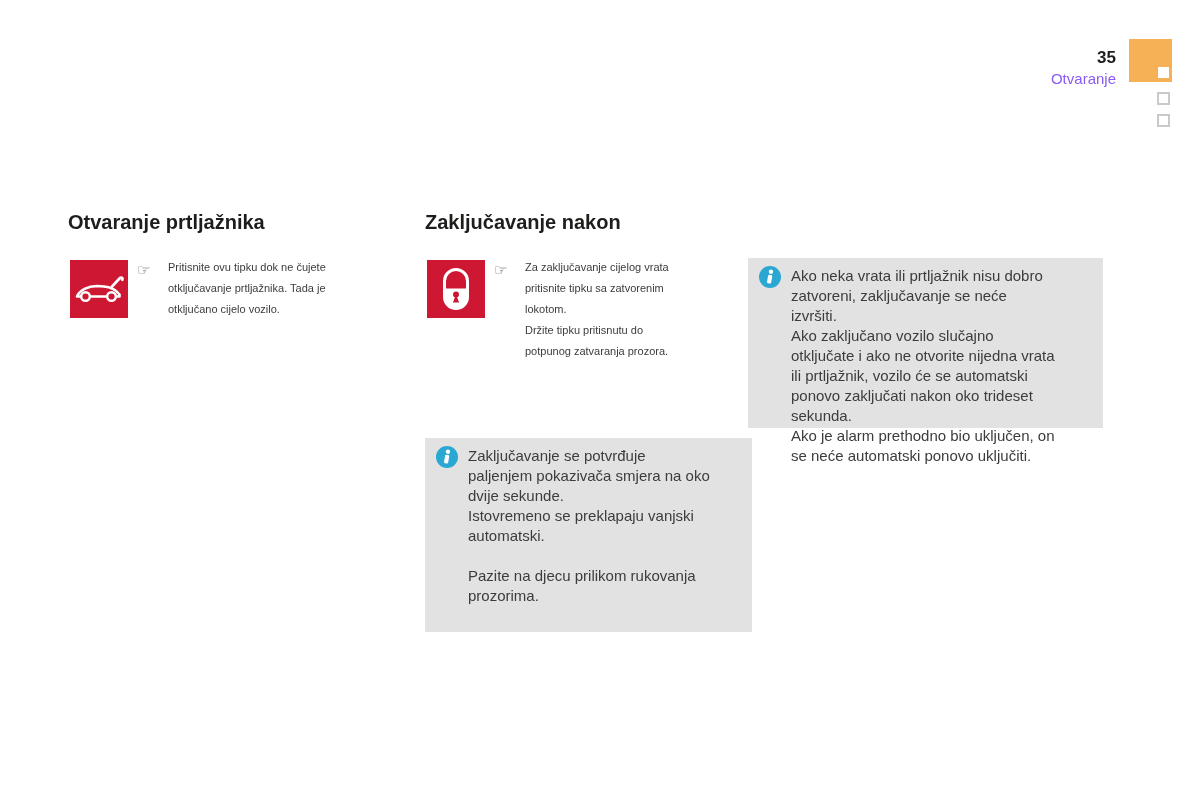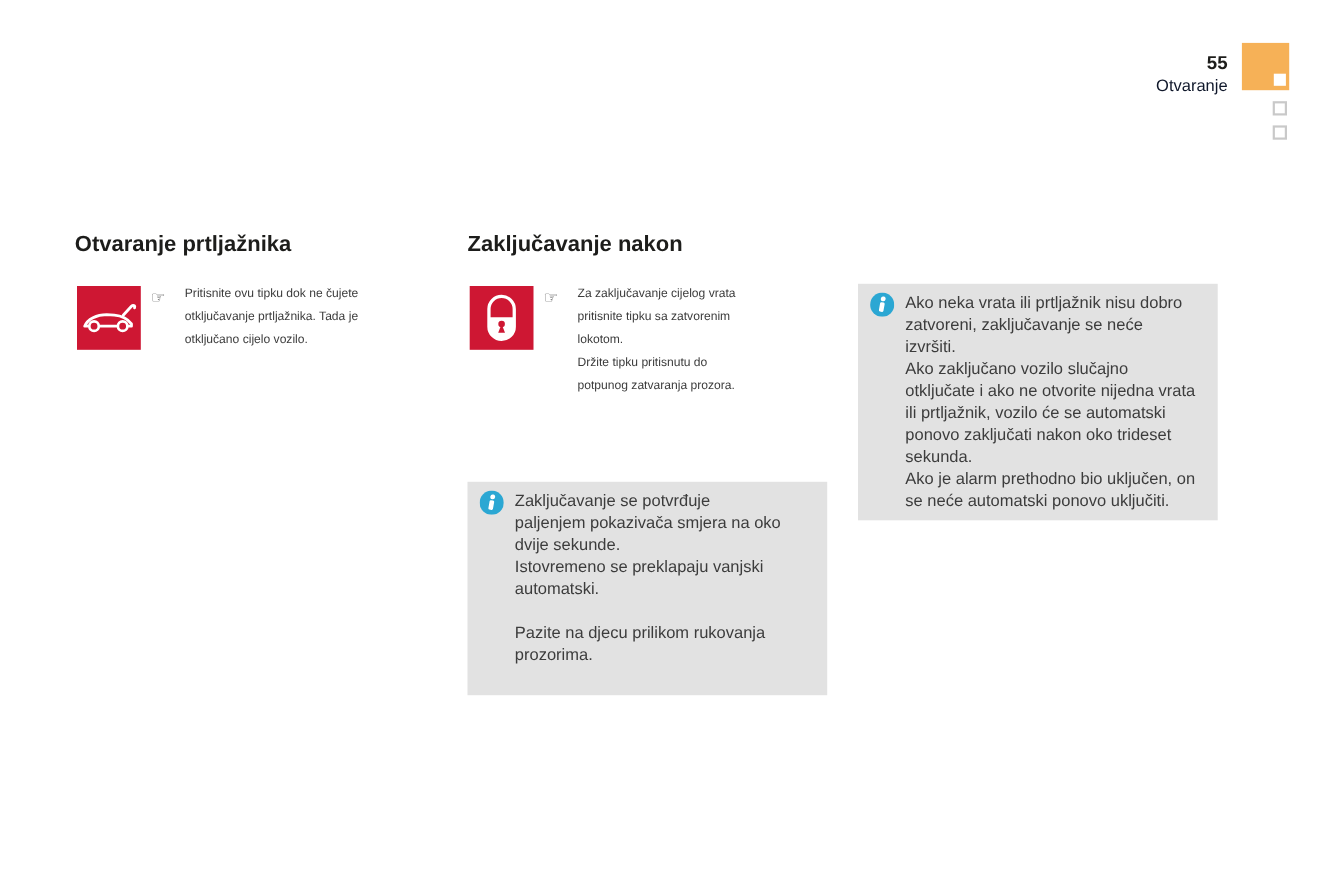--- a/index.html
+++ b/index.html
@@ -3,21 +3,21 @@
 <meta charset="utf-8">
 <style>
   html,body{margin:0;padding:0;background:#ffffff;}
   .page{
     position:relative;width:1200px;height:800px;background:#ffffff;overflow:hidden;
     font-family:"Liberation Sans",sans-serif;color:#3c3c3c;
   }
   
   .page-head{position:absolute;top:48px;right:84px;text-align:right;line-height:1.15;}
   .page-num{font-size:17px;font-weight:bold;color:#1d1d1b;}
-  .page-chapter{font-size:15px;color:#0f172a;margin-top:2px;}
+  .page-chapter{font-size:15px;color:#8b5cf6;margin-top:2px;}
   .tab-orange{position:absolute;left:1129px;top:39px;width:43px;height:43px;background:#f6b157;}
   .tab-inner-sq{position:absolute;right:3px;bottom:4px;width:11px;height:11px;background:#ffffff;}
   .nav-sq{position:absolute;left:1157px;width:13px;height:13px;background:#ffffff;border:2px solid #c9c9c9;box-sizing:border-box;}
   .nav-sq.s1{top:92px;}
   .nav-sq.s2{top:114px;}
   
   .section{position:absolute;width:340px;}
   .section.left{left:68px;top:211px;}
   .section.mid{left:425px;top:211px;}
   .section h1{
@@ -32,35 +32,35 @@
     font-family:"DejaVu Sans",sans-serif;
   }
   .section .body{
     position:absolute;top:46px;left:100px;width:238px;margin:0;
     font-size:11px;line-height:21px;color:#3c3c3c;
   }
   .prewrap{white-space:pre-line;}
   
   .info-box{position:absolute;background:#e2e2e2;}
   .info-box.mid{left:425px;top:438px;width:327px;height:194px;}
-  .info-box.right{left:780px;top:258px;width:327px;height:215px;}
+  .info-box.right{left:748px;top:258px;width:327px;height:170px;padding-left:28px;}
   .info-icon{position:absolute;left:11px;top:8px;width:22px;height:22px;}
   .info-box .body{
     position:absolute;left:43px;top:8px;right:10px;margin:0;
     font-size:15px;line-height:20px;color:#3c3c3c;
   }
   svg{display:block;}
 </style>
 </head>
 <body>
 
 <div class="page">
 
   <div class="page-head">
-    <div class="page-num">55</div>
+    <div class="page-num">35</div>
     <div class="page-chapter">Otvaranje</div>
   </div>
   <div class="tab-orange">
     <div class="tab-inner-sq"></div>
   </div>
   <div class="nav-sq s1"></div>
   <div class="nav-sq s2"></div>
 
   <div class="section left">
     <h1>Otvaranje prtljažnika</h1>

